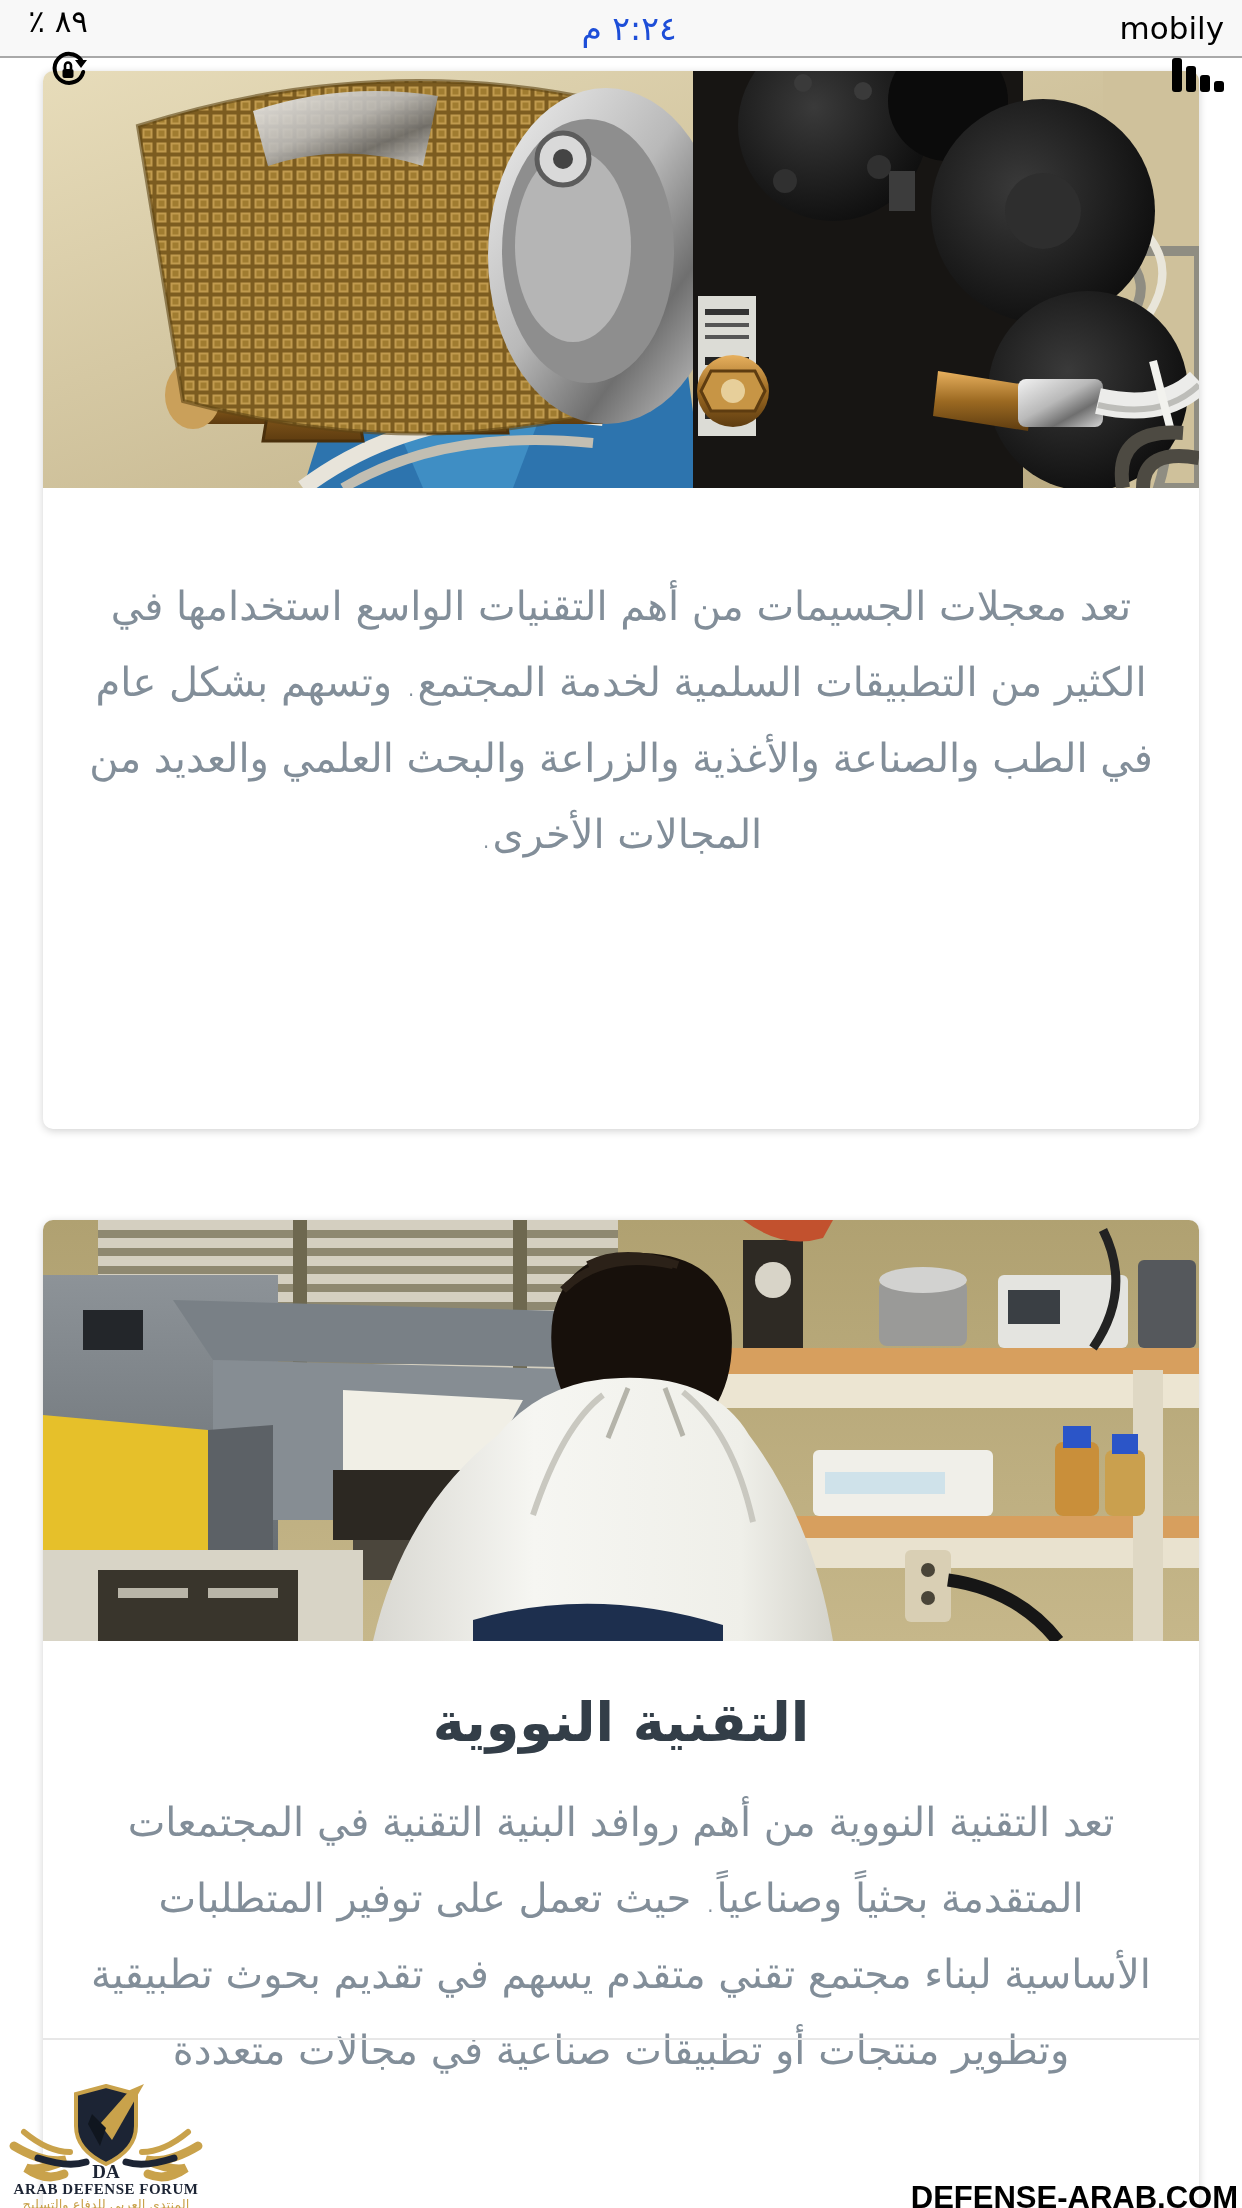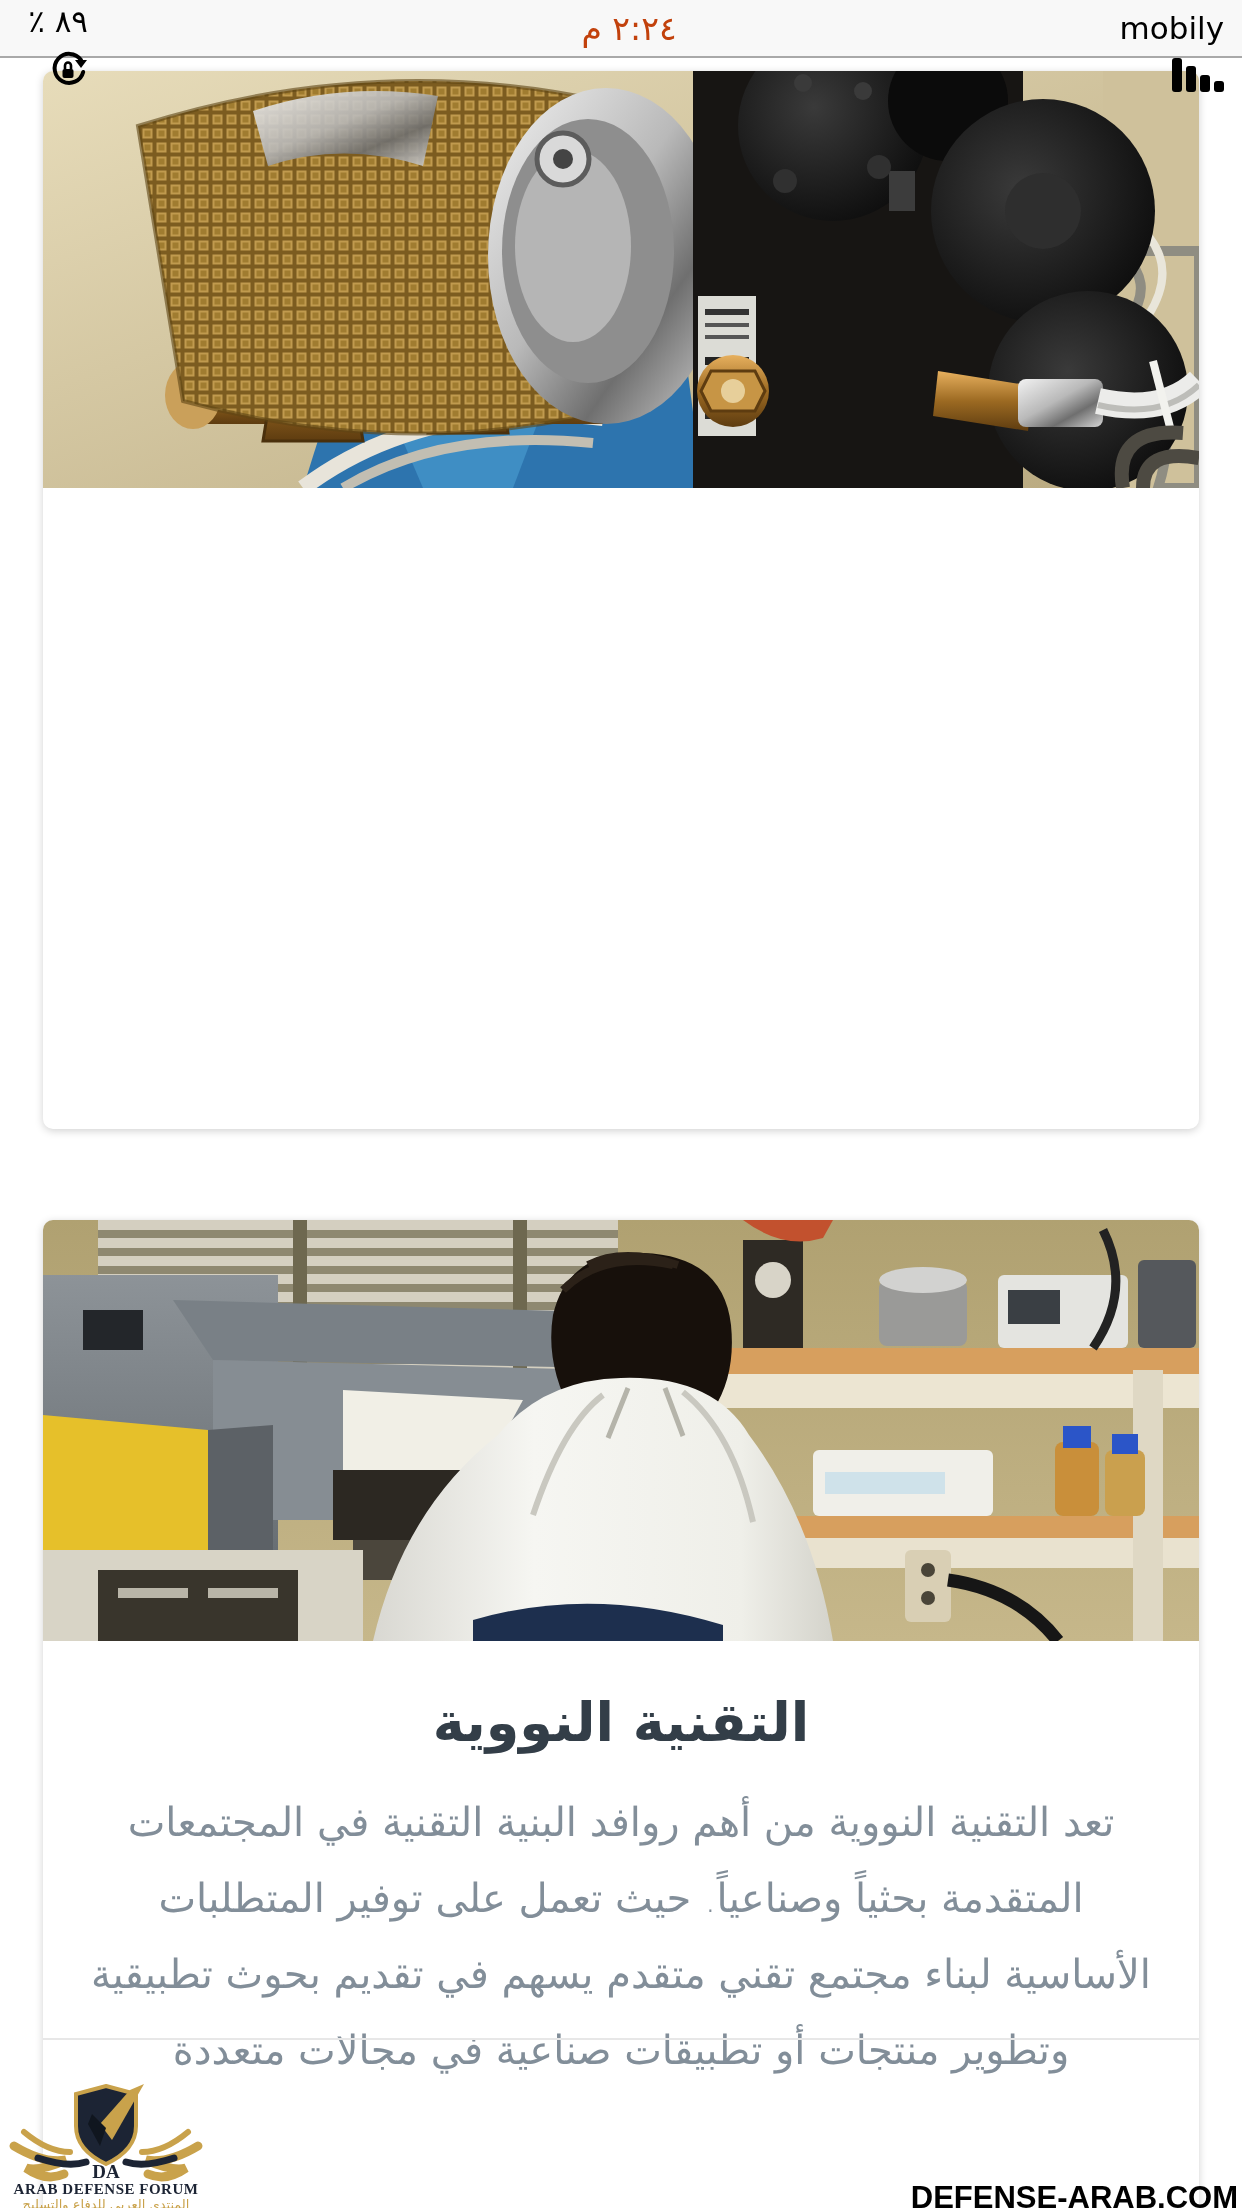--- a/index.html
+++ b/index.html
@@ -11,21 +11,21 @@
 
   
   .statusbar {
     position:absolute; top:0; left:0; width:1242px; height:58px;
     background:#f8f8f8; border-bottom:2px solid #a9a9a9;
     display:flex; align-items:center; justify-content:space-between;
     padding:0 18px; z-index:40;
   }
   .sb-group { display:flex; align-items:flex-end; gap:12px;flex-direction:column; }
   .sb-text { font-size:31px; color:#000; }
-  .sb-time { font-size:33px; color:#c2410c; position:absolute; left:16px; right:0; text-align:center; }
+  .sb-time { font-size:33px; color:#1d4ed8; position:absolute; left:16px; right:0; text-align:center; }
   .battery { position:relative; display:flex; align-items:center; }
   .battery .nub { width:6px; height:14px; background:#9a9a9a; border-radius:3px 0 0 3px; margin-right:2px; }
   .battery .shell {
     width:62px; height:30px; border:3px solid #9a9a9a; border-radius:8px;
     display:flex; align-items:center; padding:3px;
   }
   .battery .fill { width:100%; height:100%; background:#000; border-radius:3px; }
 
   
   .card {
@@ -191,20 +191,21 @@
       <polygon points="895,300 990,315 985,360 890,345" fill="url(#brass)"></polygon>
       <rect x="975" y="308" width="85" height="48" rx="8" fill="url(#silverRim)"></rect>
       <path d="M1055 330 Q1120 345 1156 310" stroke="#ececea" stroke-width="26" fill="none"></path>
       <path d="M1055 334 Q1120 349 1156 314" stroke="#bdbdb9" stroke-width="6" fill="none"></path>
       <path d="M1110 290 l18 70" stroke="#f2f2ee" stroke-width="8"></path>
 
       <path d="M1080 417 q-10 -60 60 -55 M1100 417 q0 -40 56 -30" stroke="#4d4a42" stroke-width="14" fill="none"></path>
     </svg>
   </div>
   <div class="card-content">
+    <p class="card-para">تعد معجلات الجسيمات من أهم التقنيات الواسع استخدامها في الكثير من التطبيقات السلمية لخدمة المجتمع. وتسهم بشكل عام في الطب والصناعة والأغذية والزراعة والبحث العلمي والعديد من المجالات الأخرى.</p>
   </div>
 </div>
 
 <div class="card card2">
   <div class="photo">
     <svg width="1156" height="421" viewBox="0 0 1156 421">
       <defs>
         <linearGradient id="wall" x1="0" y1="0" x2="0" y2="1">
           <stop offset="0" stop-color="#b0a171"></stop>
             <stop offset="1" stop-color="#c6b78a"></stop>

